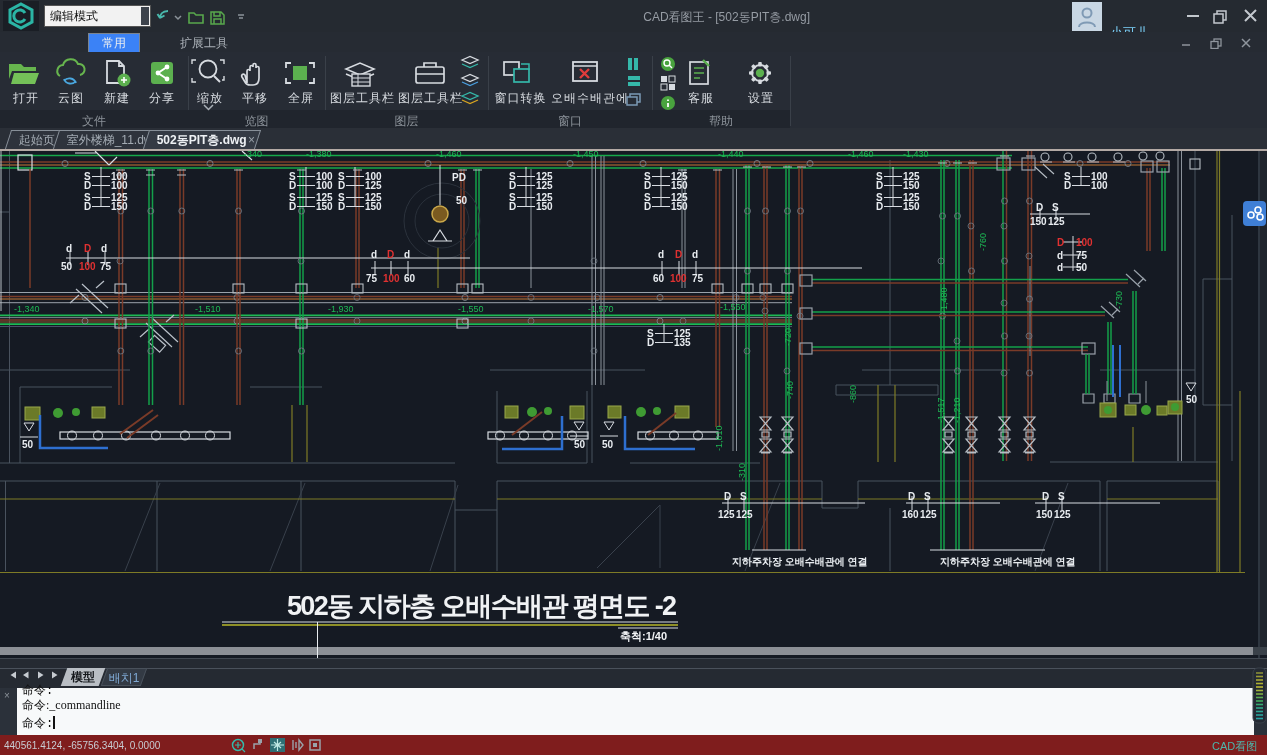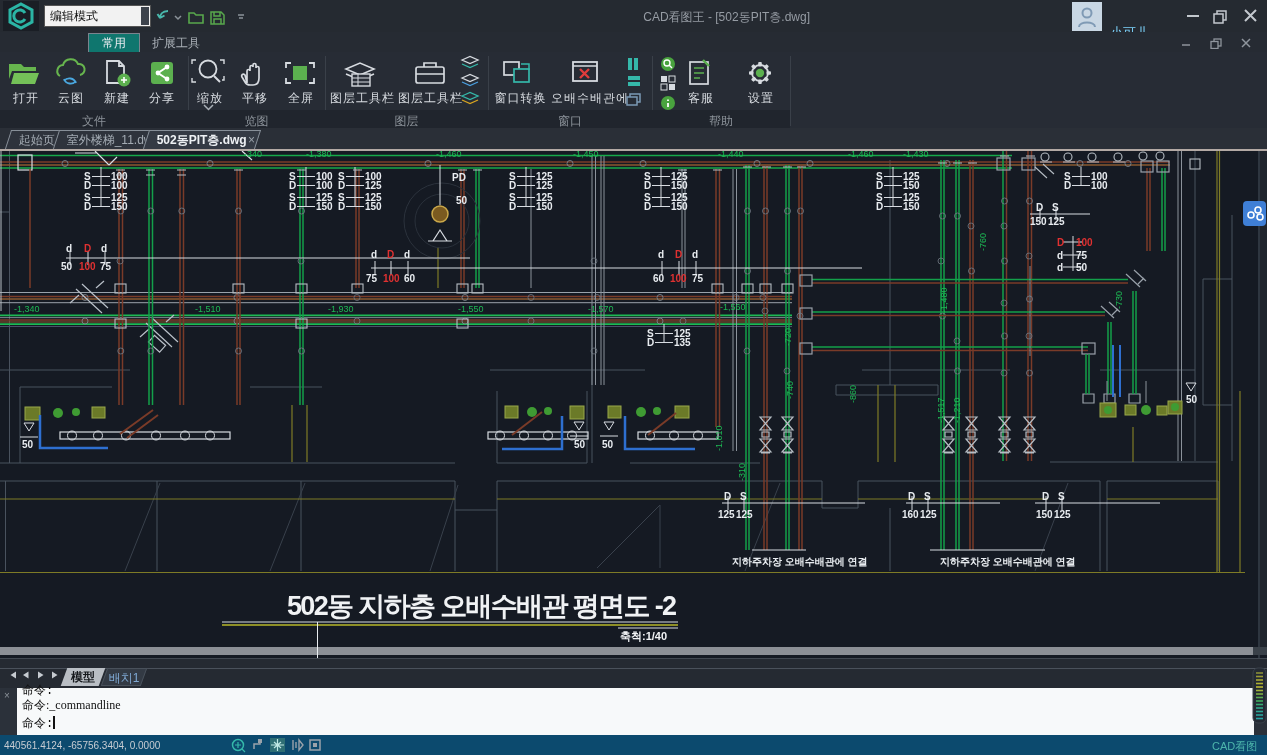--- a/index.html
+++ b/index.html
@@ -9,22 +9,22 @@
 #titlebar{top:0;left:0;width:1267px;height:32px;background:#252a31}
 #logo{top:1px;left:3px;width:36px;height:30px;background:#1a1e25}
 #combo{top:5px;left:44px;width:107px;height:22px;background:#f2f2f2;border:1px solid #555;color:#111;font-size:12px;line-height:20px;padding-left:5px}
 #combo .sb{position:absolute;right:1px;top:1px;width:8px;height:18px;background:#3d434c}
 .ttl{color:#969ca4;font-size:12px}
 #wintitle{top:9px;left:460px;width:350px;text-align:right}
 #uname{top:24px;left:1110px;color:#7dd3fc;font-size:13px;font-weight:normal}
 #avatar{top:2px;left:1072px;width:30px;height:29px;background:#c9d7e4}
 
 #ribbonrow{top:32px;left:0;width:1267px;height:20px;background:#262b33}
-#tab-active{top:1px;left:88px;width:52px;height:19px;border:1px solid #7b848e;border-bottom:none;background:#0f766e;color:#e8ecf0;font-size:12px;text-align:center;line-height:18px}
-#tab2{top:3px;left:152px;width:76px;color:#aab0b7;font-size:12px;text-align:left}
+#tab-active{top:1px;left:88px;width:52px;height:19px;border:1px solid #7b848e;border-bottom:none;background:#3b82f6;color:#e8ecf0;font-size:12px;text-align:center;line-height:18px}
+#tab2{top:3px;left:152px;width:76px;color:#aab0b7;font-size:12px;text-align:right}
 
 #toolbar{top:52px;left:0;width:1267px;height:76px;background:#272c35}
 #toolbar .grpline{position:absolute;top:4px;width:1px;height:70px;background:#3a4049}
 #lblstrip{position:absolute;top:58px;left:0;width:790px;height:18px;background:#20252d}
 .gname{position:absolute;top:61px;color:#8b9299;font-size:12px;text-align:center}
 .blabel{position:absolute;top:38px;color:#d8dce1;font-size:12px;letter-spacing:1px;text-align:center;white-space:nowrap}
 
 #doctabs{top:128px;left:0;width:1267px;height:23px;background:#2a2f37;border-bottom:2px solid #b3a9a4}
 .dtab{position:absolute;top:2px;height:19px;font-size:12px;color:#a3abb3;line-height:19px;padding:0 10px;border:1px solid #878f98;border-bottom:none;transform:skewX(-18deg);background:#2e333c}
 .dtab span{display:inline-block;transform:skewX(18deg)}
@@ -37,21 +37,21 @@
 #ltab{top:9px;left:104px;width:40px;height:18px;background:#333a44;color:#7fa8d4;font-size:12px;text-align:center;line-height:18px;transform:skewX(-20deg);border:1px solid #49515b}
 #ltab span{display:inline-block;transform:skewX(20deg)}
 
 #cmd{top:688px;left:0;width:1267px;height:47px;background:#f7f9fa}
 #cmdstrip{top:0;left:0;width:17px;height:47px;background:#2b313a}
 #cmd .l0{position:absolute;top:-6px;left:22px;color:#111;font-size:12px;font-family:"Liberation Mono",monospace}
 #cmd .l1{position:absolute;top:9px;left:22px;color:#111;font-size:12px;font-family:Liberation Serif, serif}
 #cmd .l2{position:absolute;top:27px;left:22px;color:#111;font-size:12px;font-family:"Liberation Mono",monospace}
 #cmdsb{top:0;left:1254px;width:13px;height:47px;background:#2b313a}
 
-#status{top:735px;left:0;width:1267px;height:20px;background:#0c4a6e}
+#status{top:735px;left:0;width:1267px;height:20px;background:#7f1d1d}
 #coords{top:5px;left:4px;color:#c7ccd2;font-size:10px}
 #sbrand{top:4px;left:1212px;color:#4db6ac;font-size:11px}
 </style></head>
 <body>
 <div id="app">
 <div id="titlebar" class="abs">
   <div id="logo" class="abs"><svg width="36" height="30" viewBox="0 0 36 30">
     <path d="M18 3 L29 9 V21 L18 27 L7 21 V9 Z" fill="none" stroke="#2bb5a5" stroke-width="3"></path>
     <path d="M22 12 a6 6 0 1 0 0 6" fill="none" stroke="#2bb5a5" stroke-width="3"></path>
         </svg></div>

